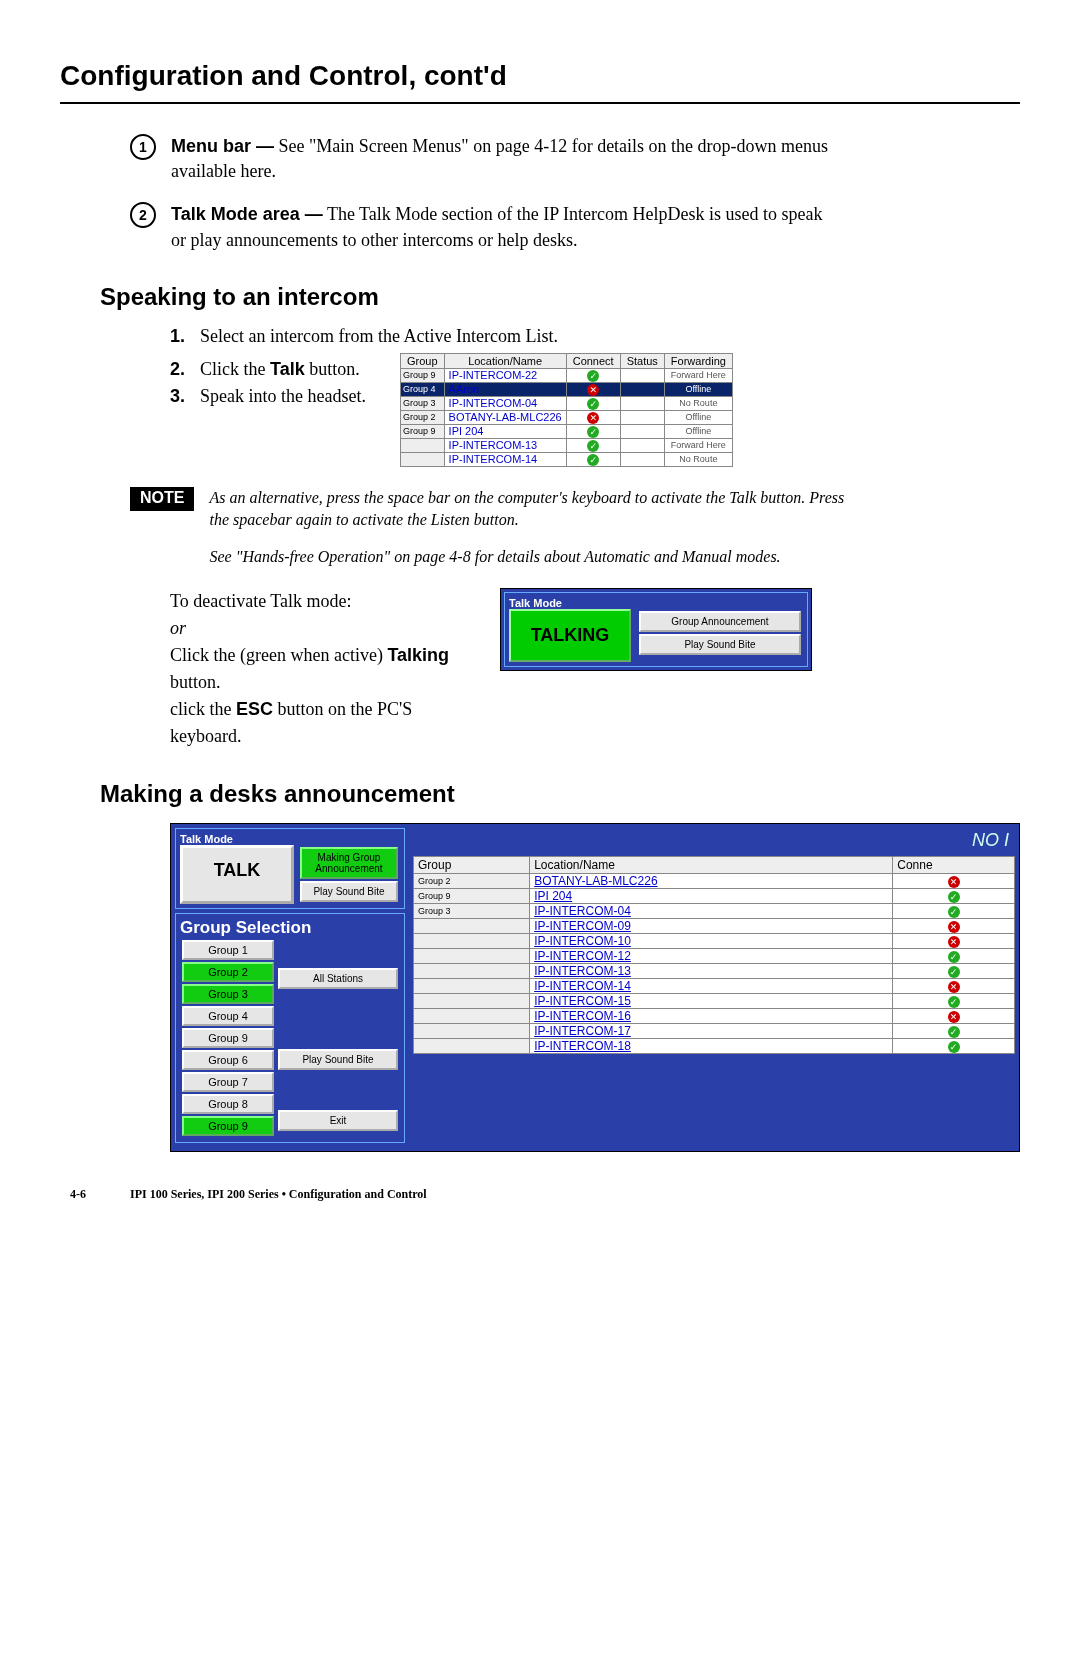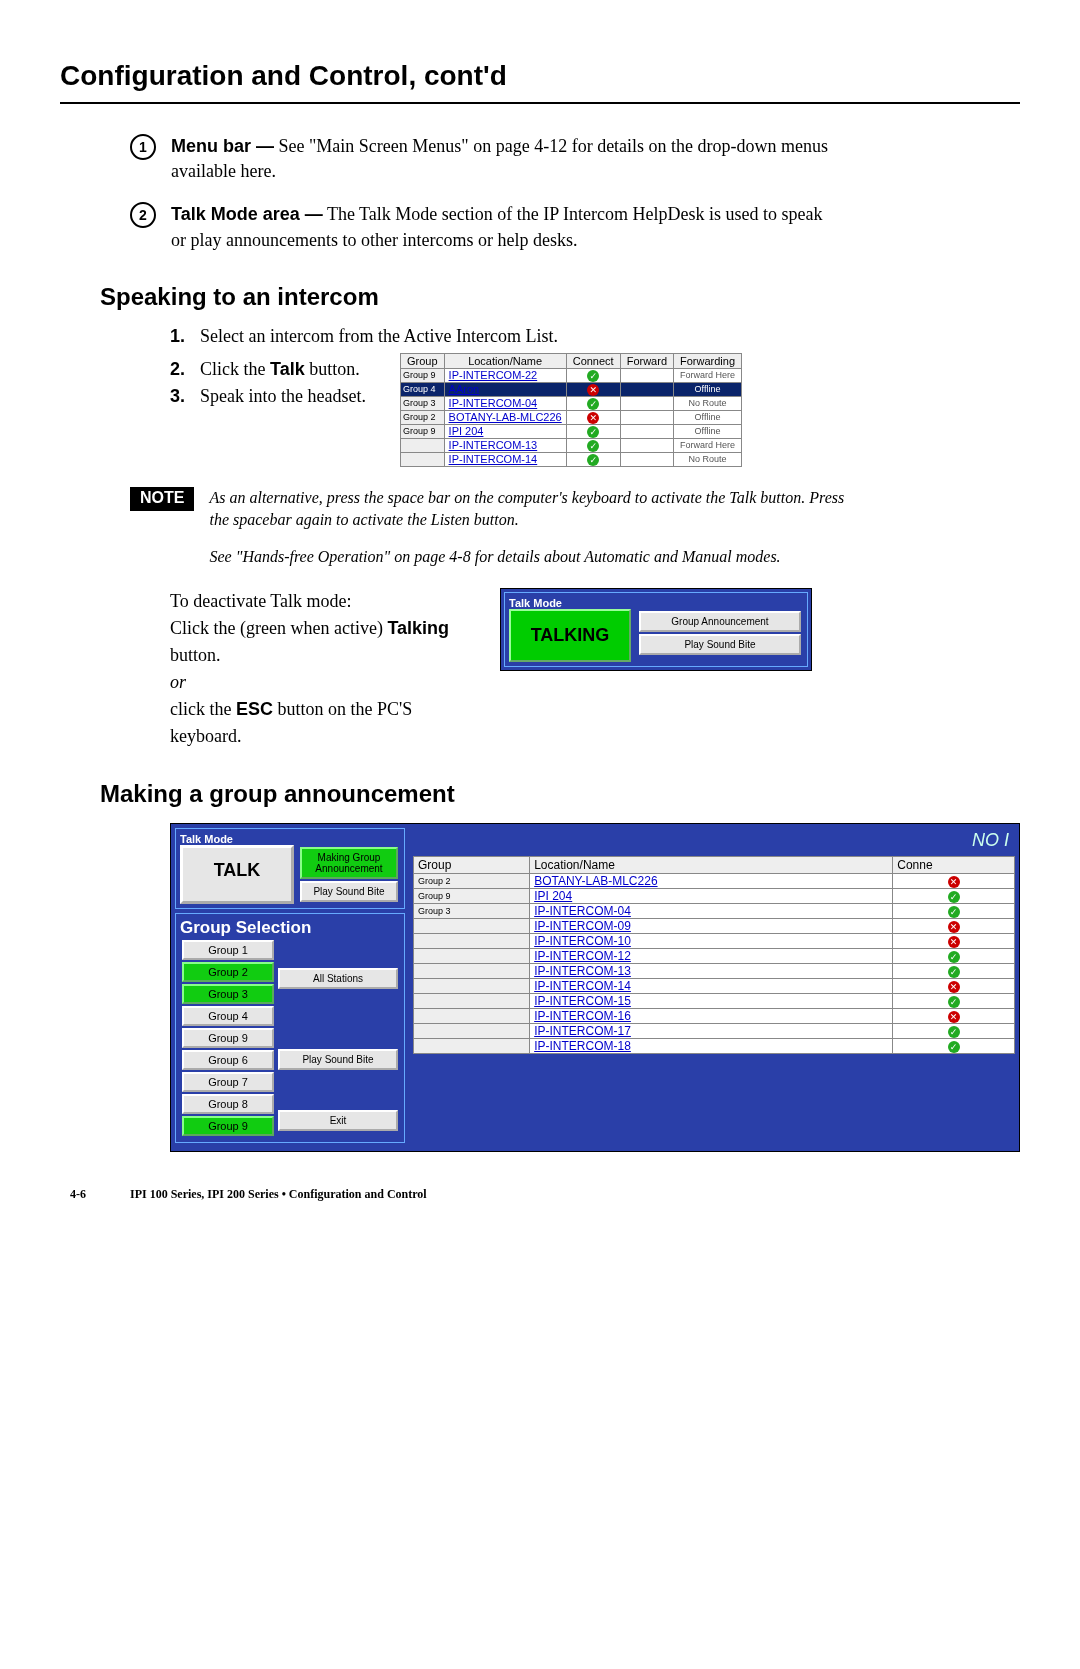--- a/index.html
+++ b/index.html
@@ -89,21 +89,20 @@
     padding: 0 4px;
   }
   .intercom-table .group-cell {
     background: #eee;
     color: #000;
     font-size: 9px;
     padding: 0 2px;
   }
   .intercom-table .link {
     color: #0000cc;
-    text-decoration: underline;
   }
   .intercom-table .selected-row td { background: #0a246a; color: #fff; }
   .connect-ok {
     display:inline-block; width:12px; height:12px; border-radius:50%;
     background:#2a2; color:#fff; text-align:center; font-size:9px; line-height:12px;
   }
   .connect-bad {
     display:inline-block; width:12px; height:12px; border-radius:50%;
     background:#c00; color:#fff; text-align:center; font-size:9px; line-height:12px;
   }
@@ -237,21 +236,21 @@
         <span class="step-num">3.</span>
         <span>Speak into the headset.<span class="bold" style="font-family:Arial"></span></span>
       </div>
     </div>
   <table class="intercom-table">
     <thead>
         <tr id="it-head">
           <th>Group</th>
           <th>Location/Name</th>
           <th>Connect</th>
-          <th>Forward</th>
+          <th>Status</th>
           <th>Forwarding</th>
         </tr>
       </thead>
     <tbody id="it-body">
         <tr>
           <td class="group-cell">Group 9</td>
           <td><span class="link">IP-INTERCOM-22</span></td>
   <td style="text-align:center"><span class="connect-ok">✓</span></td>
   <td></td>
           <td class="fwd">Forward Here</td>
@@ -306,43 +305,43 @@
   <div class="note-badge">NOTE</div>
   <div>
     <div class="italic">As an alternative, press the space bar on the computer's keyboard to activate the Talk button.  Press the spacebar again to activate the Listen button.</div>
     <div class="italic" style="margin-top:14px">See "Hands-free Operation" on page 4-8 for details about Automatic and Manual modes.</div>
   </div>
 </div>
 
 <div class="side-by-side" style="margin-top:20px">
   <div style="width:300px">
     <div class="body-text" style="margin-left:0">To deactivate Talk mode:</div>
+    <div class="body-text italic" style="margin-left:0">or</div>
     <div class="body-text" style="margin-left:0">
       <span>Click the (green when active) </span><span class="bold" style="font-family:Arial">Talking</span><span> button.</span>
     </div>
-    <div class="body-text italic" style="margin-left:0">or</div>
     <div class="body-text" style="margin-left:0">
       <span>click the </span><span class="bold" style="font-family:Arial">ESC</span><span> button on the PC'S keyboard.</span>
     </div>
   </div>
   <div class="talk-panel">
     <div class="section">
       <div class="section-label">Talk Mode</div>
       <div style="display:flex; gap:6px; align-items:flex-start;">
         <div class="talking-btn">TALKING</div>
         <div style="flex:1">
           <div class="gray-btn">Group Announcement</div>
           <div class="gray-btn">Play Sound Bite</div>
         </div>
       </div>
     </div>
   </div>
 </div>
 
-<h2>Making a group announcement</h2>
+<h2>Making a desks announcement</h2>
 
 <div class="group-announce">
   <div class="ga-left">
     <div class="tm-section">
       <div class="section-label" style="color:#fff;font-size:11px;font-weight:bold">Talk Mode</div>
       <div style="display:flex; gap:4px">
         <div class="talk-btn-big">TALK</div>
         <div style="flex:1">
           <div class="green-btn">Making Group Announcement</div>
           <div class="gray-btn">Play Sound Bite</div>

